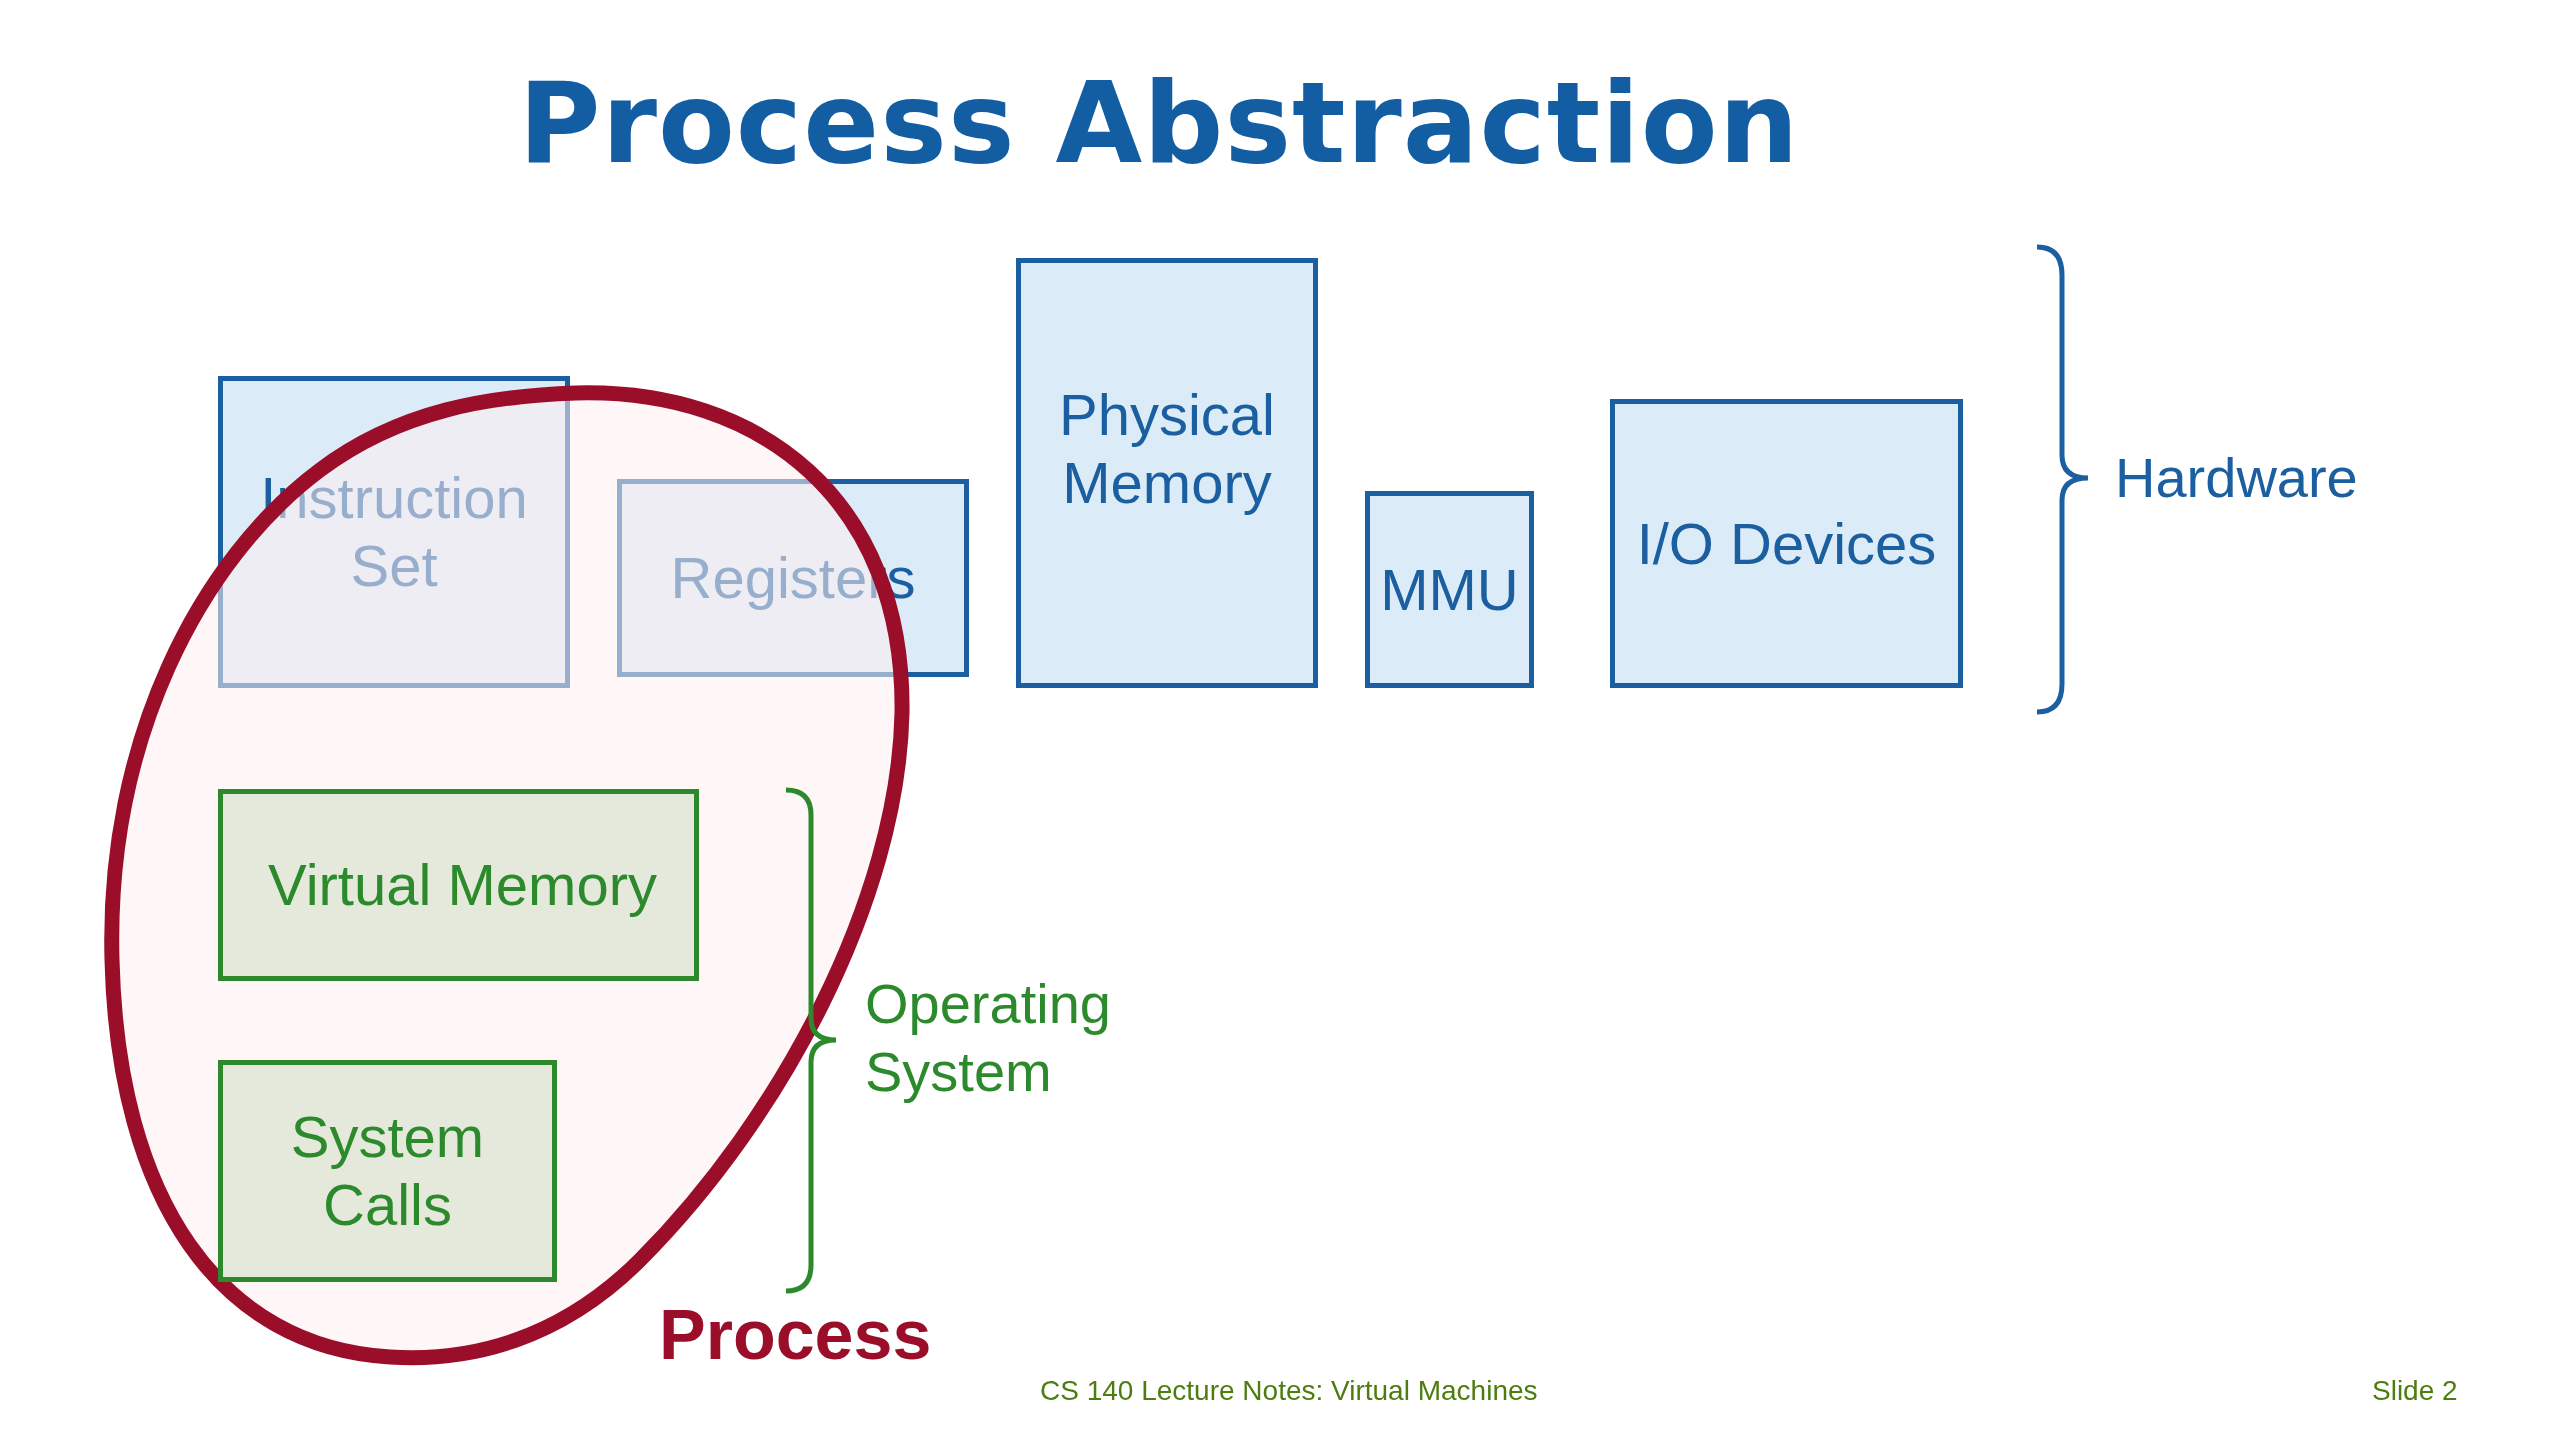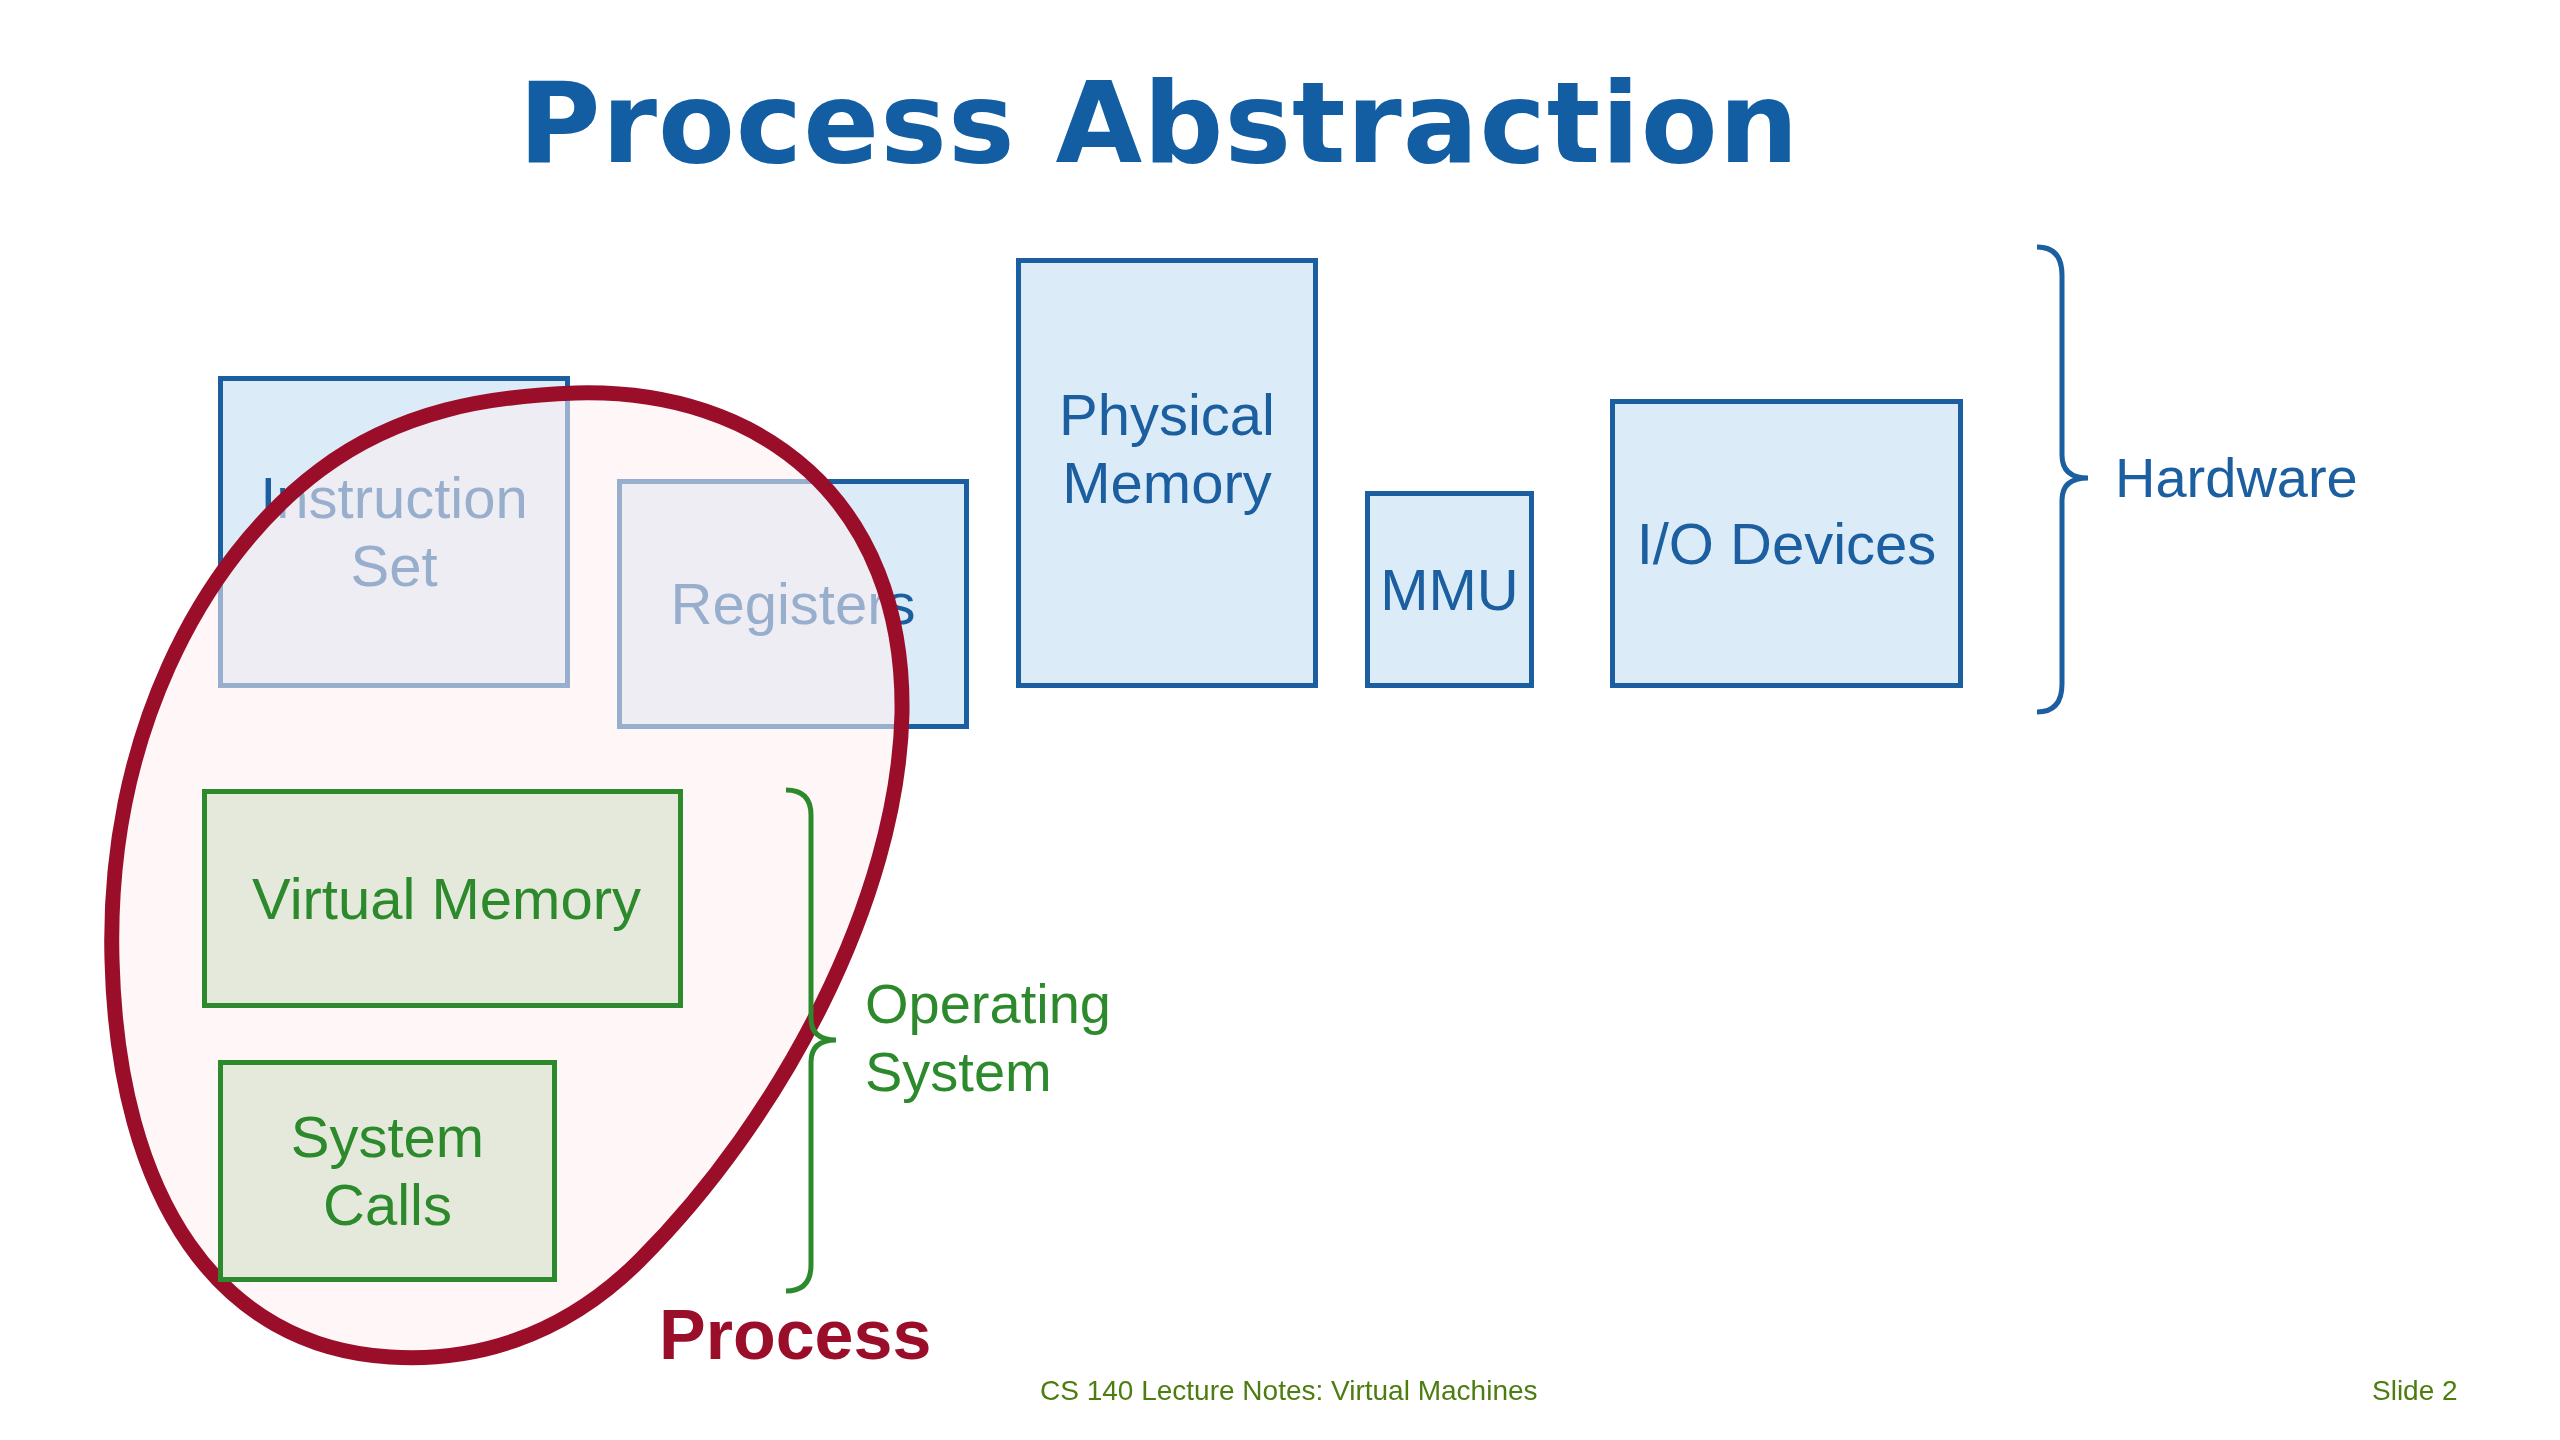--- a/index.html
+++ b/index.html
@@ -18,21 +18,21 @@
 <body>
 
 <div id="title" class="abs">Process Abstraction</div>
 
 <div class="hw-box" style="left:218px;top:376px;width:352px;height:312px;">
   <div>
     <div>Instruction</div>
     <div>Set</div>
   </div>
 </div>
-<div class="hw-box" style="left:617px;top:479px;width:352px;height:250px;">
+<div class="hw-box" style="left:617px;top:479px;width:352px;height:198px;">
   <div>Registers</div>
 </div>
 <div class="hw-box" style="left:1016px;top:258px;width:302px;height:430px;align-items:flex-start;padding-top:118px;">
   <div>
     <div>Physical</div>
     <div>Memory</div>
   </div>
 </div>
 <div class="hw-box" style="left:1365px;top:491px;width:169px;height:197px;">
   <div>MMU</div>
@@ -44,21 +44,21 @@
 <svg width="2560" height="1440">
   <path d="M 576 393
      C 760 388, 905 500, 902 713
      C 898 900, 780 1120, 640 1260
      C 560 1340, 470 1362, 390 1357
      C 220 1347, 118 1200, 112 960
      C 106 740, 200 560, 320 470
      C 400 410, 490 396, 576 393 Z" fill="#fdeef1" fill-opacity="0.55" stroke="#9b0e2a" stroke-width="15"></path>
 </svg>
 
-<div class="os-box" style="left:202px;top:789px;width:481px;height:219px;padding-left:8px;">
+<div class="os-box" style="left:218px;top:789px;width:481px;height:192px;padding-left:8px;">
   <div>Virtual Memory</div>
 </div>
 <div class="os-box" style="left:218px;top:1060px;width:339px;height:222px;">
   <div>
     <div>System</div>
     <div>Calls</div>
   </div>
 </div>
 
 <svg width="2560" height="1440" style="pointer-events:none;">

